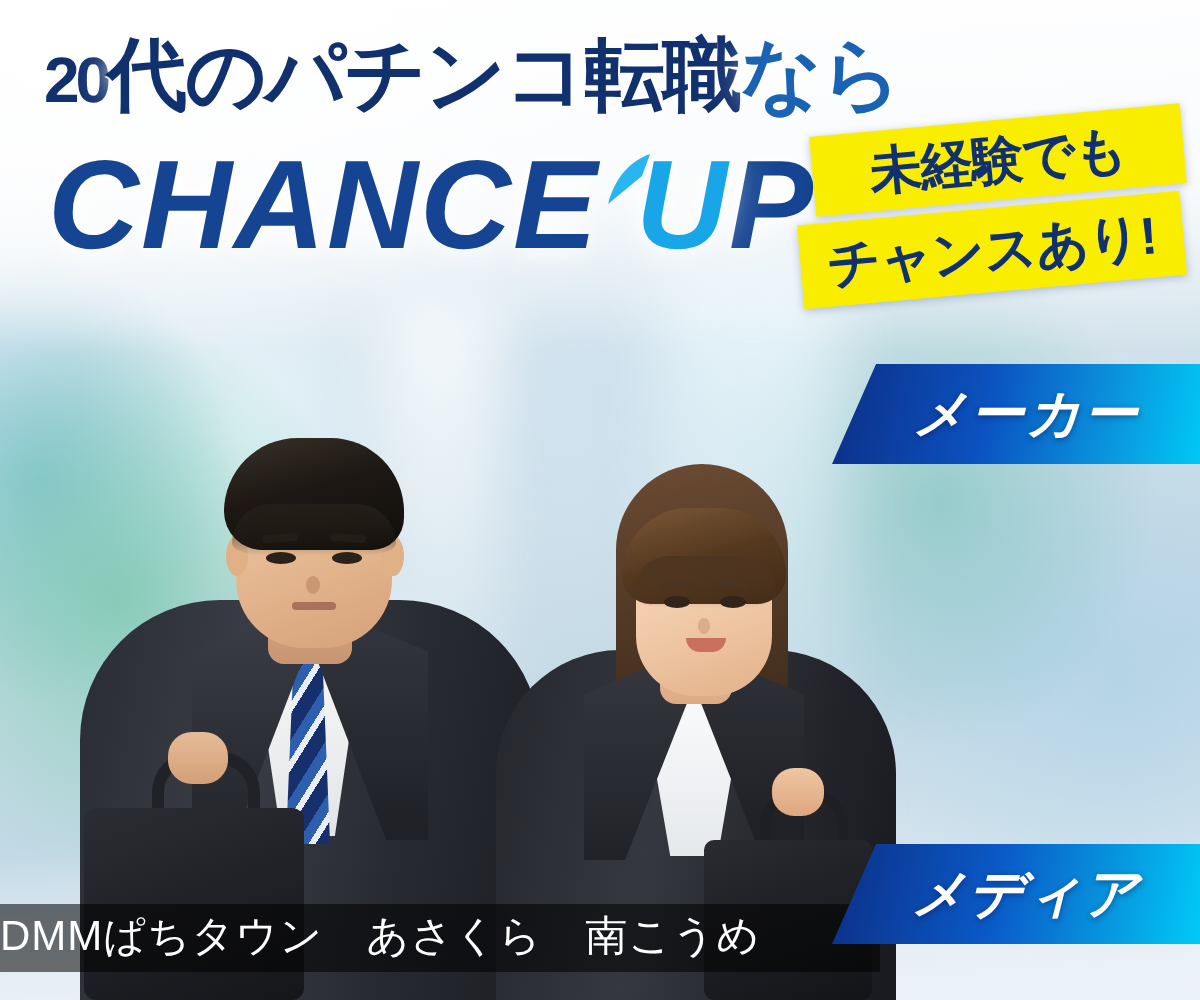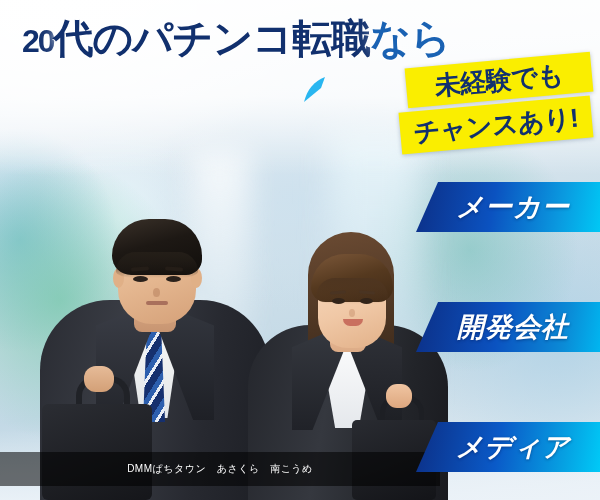--- a/index.html
+++ b/index.html
@@ -277,23 +277,22 @@
     position: absolute;
     left: 0; top: 452px;
     width: 440px; height: 34px;
     background: rgba(0,0,0,.55);
   }
   .caption-text {
     position: absolute;
     left: 0; top: 452px;
     width: 440px; height: 34px;
     line-height: 34px;
-    text-align: center;
     color: #ffffff;
-    font-size: 10px;
+    font-size: 21px;
     font-weight: 500;
     letter-spacing: 0.5px;
     white-space: nowrap;
   }
 
   
   .menu { position: absolute; right: 0; top: 0; width: 190px; height: 500px; }
   .menu-btn {
     position: absolute;
     right: 0;
@@ -376,37 +375,37 @@
       <div class="bag-handle"></div>
       <div class="bag"></div>
       <div class="hand"></div>
     </div>
   </div>
 
   <div class="headline">
     <span class="num">20</span><span>代のパチンコ転職</span><span class="soft">なら</span>
   </div>
 
+  <div class="logo">
+    <span>CHANCE </span><span class="u-cyan">U</span><span>P</span>
+  </div>
   <svg class="logo-swoosh" viewBox="0 0 26 28">
     <path d="M3 26 C6 14, 13 5, 24 1 L20 12 Z" fill="#29b6f0"></path>
   </svg>
 
   <div class="badge">
     <div class="badge-bar badge-bar-1">未経験でも</div>
     <div class="badge-bar badge-bar-2">チャンスあり!</div>
   </div>
 
   <div class="caption-band"></div>
   <div class="caption-text">DMMぱちタウン　あさくら　南こうめ</div>
 
   <div class="menu">
     <div class="menu-btn mb0">
       <span>メーカー</span>
-    </div>
-    <div class="menu-btn mb2">
-      <span>開発会社</span>
     </div>
     <div class="menu-btn mb4">
       <span>メディア</span>
     </div>
   </div>
 
 </div>
 
 </body></html>

